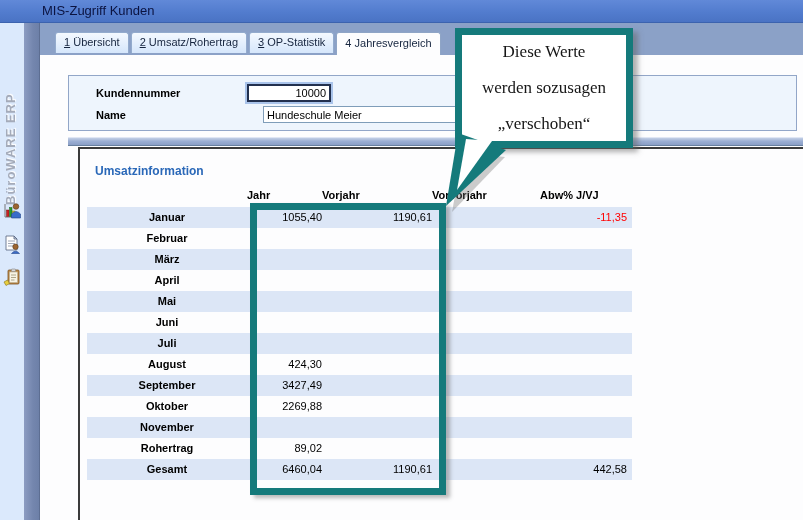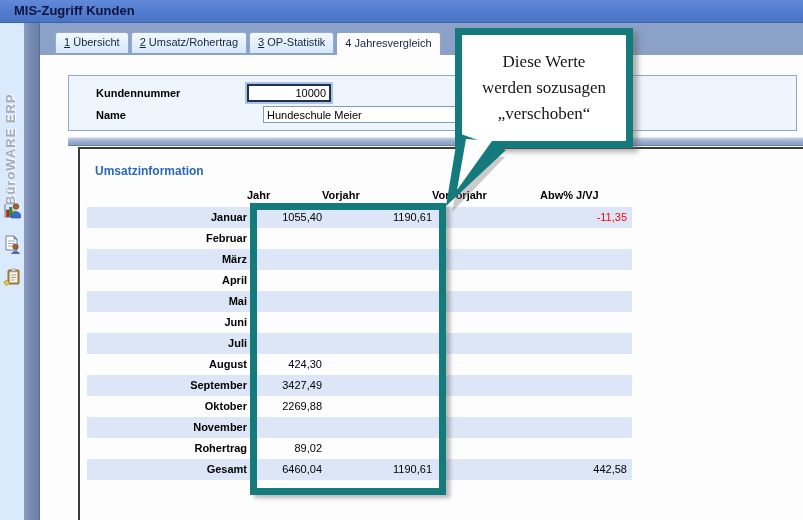--- a/index.html
+++ b/index.html
@@ -5,21 +5,21 @@
   html,body{margin:0;padding:0;background:#fff;}
   #app{position:relative;width:803px;height:520px;overflow:hidden;background:#fff;
        font-family:"Liberation Sans",sans-serif;}
   #app *{box-sizing:border-box;}
 
   
   .titlebar{position:absolute;left:0;top:0;width:803px;height:23px;
     background:linear-gradient(to bottom,#6189d8 0%,#527cce 55%,#4a73c4 100%);
     border-bottom:1px solid #3c63ae;}
   .titlebar span{display:inline-block;padding-left:14px;line-height:22px;
-    font-size:13px;font-weight:bold;color:#0b1340;}
+    font-size:13px;font-weight:normal;color:#0b1340;margin-left:28px;}
 
   
   .sidebar{position:absolute;left:0;top:23px;width:24px;height:497px;background:#dbe9fc;}
   .brand{position:absolute;left:3px;top:12px;height:170px;
     writing-mode:vertical-rl;transform:rotate(180deg);
     font-size:13px;font-weight:bold;letter-spacing:1px;color:#a4abba;
     text-shadow:1px 1px 1px #ffffff;white-space:nowrap;}
   .icon-col{position:absolute;left:2px;top:178px;display:flex;flex-direction:column;gap:13px;}
   .sideicon{width:20px;height:20px;display:block;cursor:pointer;}
 
@@ -61,36 +61,36 @@
     grid-template-columns:160px 75px 110px 108px 92px;font-size:11px;font-weight:bold;line-height:15px;}
   .hc{text-align:left;}
   .hc.c0{text-align:left;}
   .hc.c1{padding-right:26px;}
   .hc.c4{padding-right:5px;}
   .tbody{position:absolute;left:87px;top:207px;width:545px;}
   .trow{display:grid;grid-template-columns:160px 75px 110px 108px 92px;
     height:21px;line-height:21px;font-size:11px;cursor:default;}
   .trow.alt{background:#dce6f6;}
   .td{text-align:right;color:#000;}
-  .td.c0{text-align:right;font-weight:bold;}
+  .td.c0{text-align:center;font-weight:bold;}
   .td.c4{padding-right:5px;}
   .td.neg{color:#ff0000;}
 
   
   .hl-rect{position:absolute;left:250px;top:203px;width:196px;height:292px;
     border:7px solid #157a7b;background:transparent;
     box-shadow:4px 3px 4px rgba(100,100,100,0.45);z-index:28;}
 
   
   .callout{position:absolute;left:455px;top:28px;width:178px;height:120px;
     background:#ffffff;border:7px solid #157a7b;
     box-shadow:5px 4px 5px rgba(100,100,100,0.5);
     display:flex;flex-direction:column;justify-content:center;align-items:center;
     font-family:"Liberation Serif",serif;font-size:17px;line-height:26px;color:#161616;
-    text-align:center;z-index:30;}
+    text-align:center;z-index:30;gap:10px;}
   .tail{position:absolute;left:0;top:0;width:803px;height:520px;z-index:31;pointer-events:none;}
 </style>
 </head>
 <body>
 
 <div id="app">
 
   <div class="titlebar">
     <span>MIS-Zugriff Kunden</span>
   </div>

